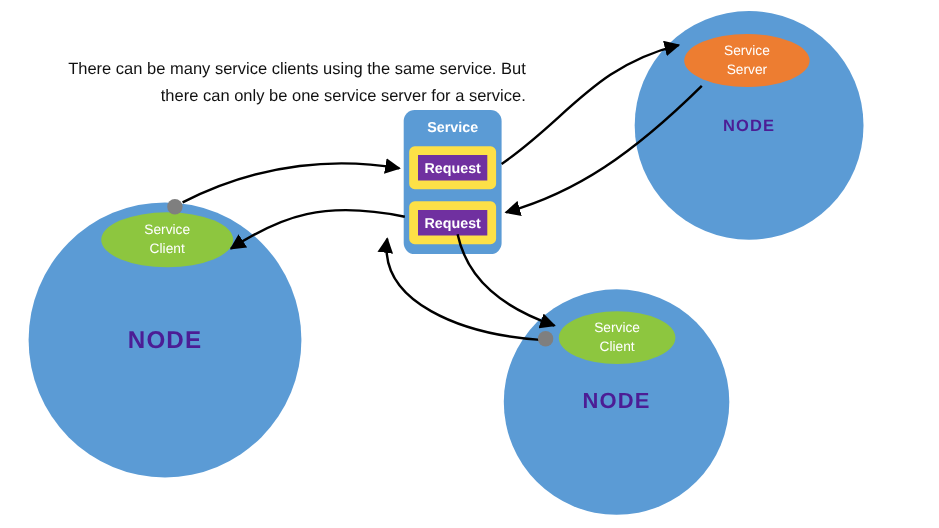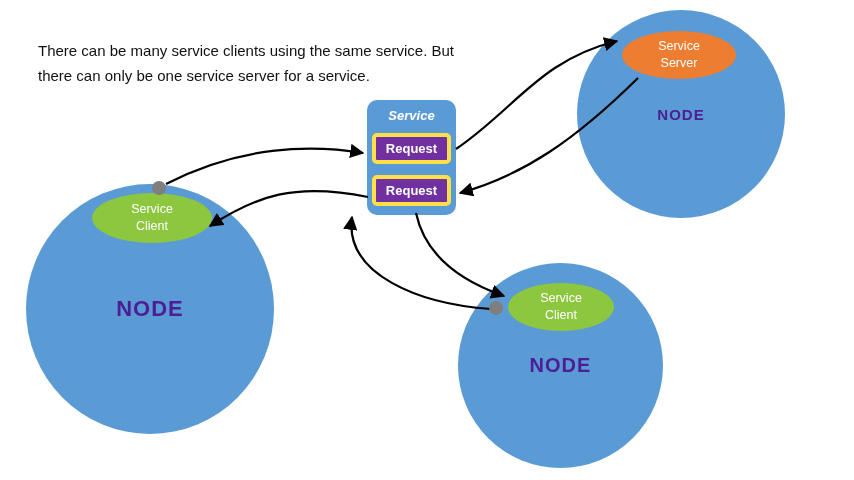--- a/index.html
+++ b/index.html
@@ -8,25 +8,26 @@
     background:#e9e9e9;
   }
   .stage{
     position:relative;
     width:854px;height:480px;
     background:#ffffff;
     overflow:hidden;
   }
   .caption{
     position:absolute;
-    left:38px;top:24px;
+    left:38px;top:36px;
     width:440px;
     font-size:15px;
     line-height:1.65;
     color:#111111;
+    text-align:right;
   }
   .node-circle{
     position:absolute;
     border-radius:50%;
     background:var(--node-blue,#5B9BD5);
     display:flex;align-items:center;justify-content:center;
     z-index:1;
   }
   .node-label{
     color:#4c1d95;
@@ -60,25 +61,24 @@
     border-radius:10px;
     padding:8px 5px 9px 5px;
     box-sizing:border-box;
     z-index:2;
     display:flex;flex-direction:column;align-items:stretch;
   }
   .service-title{
     color:#ffffff;font-weight:bold;font-size:13px;
     text-align:center;
     margin-bottom:10px;
-    font-style:italic;
   }
   .svc-slot{
     background:var(--box-purple,#7030A0);
-    border:4px solid #fde047;
+    border:8px solid #fde047;
     border-radius:5px;
     color:#ffffff;font-weight:bold;font-size:13px;
     text-align:center;
     padding:4px 2px;
   }
   .svc-slot.response{margin-top:11px;}
   .arrows-layer{
     position:absolute;left:0;top:0;width:854px;height:480px;
     z-index:5;
     pointer-events:none;

